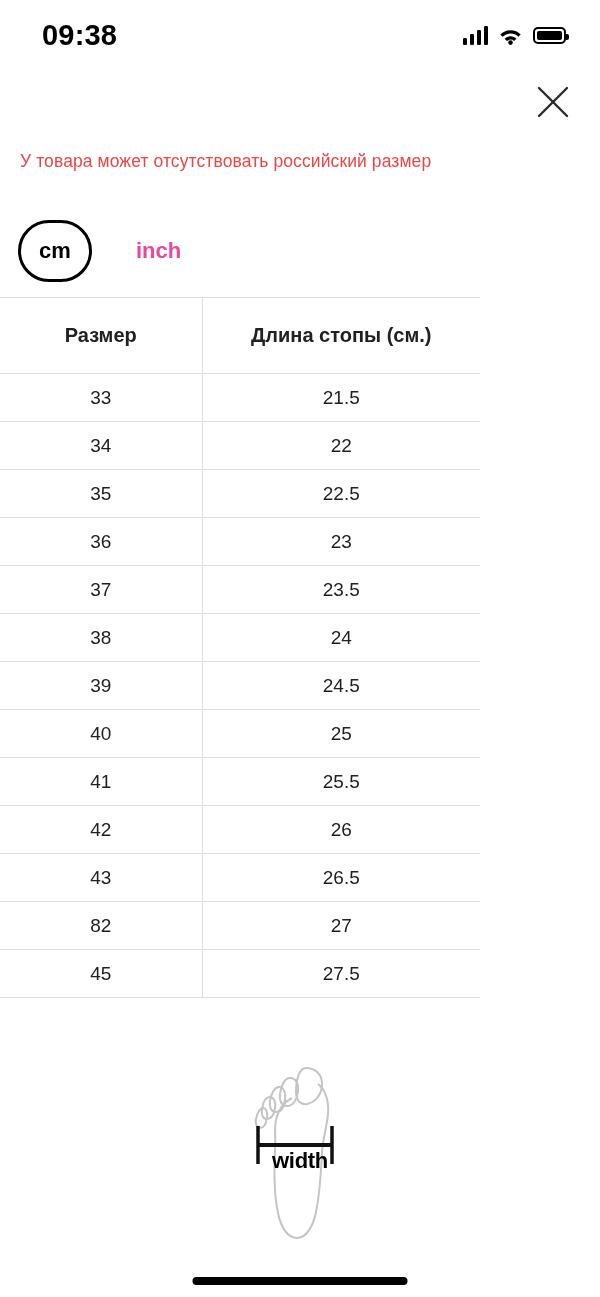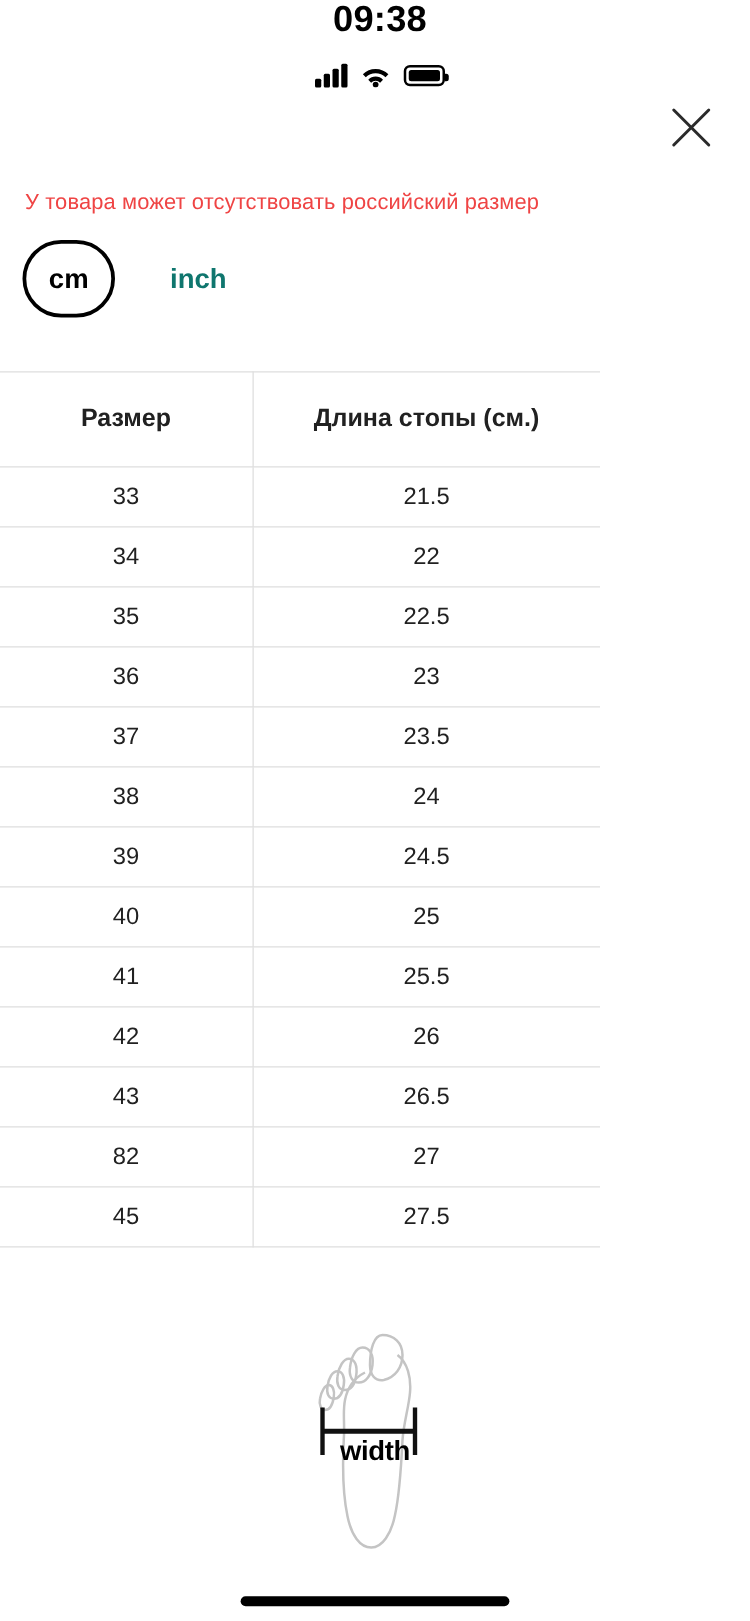--- a/index.html
+++ b/index.html
@@ -22,21 +22,20 @@
   
   .status-bar {
     position: absolute;
     top: 0; left: 0;
     width: 600px;
     height: 70px;
     display: flex;
     align-items: center;
     justify-content: space-between;
     padding: 0 34px 0 42px;
-    flex-direction: column;
   }
   .status-time {
     font-size: 29px;
     font-weight: bold;
     color: #000000;
     letter-spacing: 0.2px;
   }
   .status-icons {
     display: flex;
     align-items: center;
@@ -100,28 +99,28 @@
     top: 151px; left: 20px;
     font-size: 17.5px;
     color: #ef4444;
     letter-spacing: 0.1px;
     white-space: nowrap;
   }
 
   
   .unit-toggle {
     position: absolute;
-    top: 192px; left: 18px;
+    top: 220px; left: 18px;
     display: flex;
     align-items: center;
   }
   .unit-opt {
     font-size: 22px;
     font-weight: bold;
-    color: #0f766e;
+    color: #ec4899;
     cursor: pointer;
     display: flex;
     align-items: center;
     justify-content: center;
   }
   .unit-opt.active {
     color: #000000;
     border: 3px solid #000000;
     border-radius: 32px;
     width: 74px;

